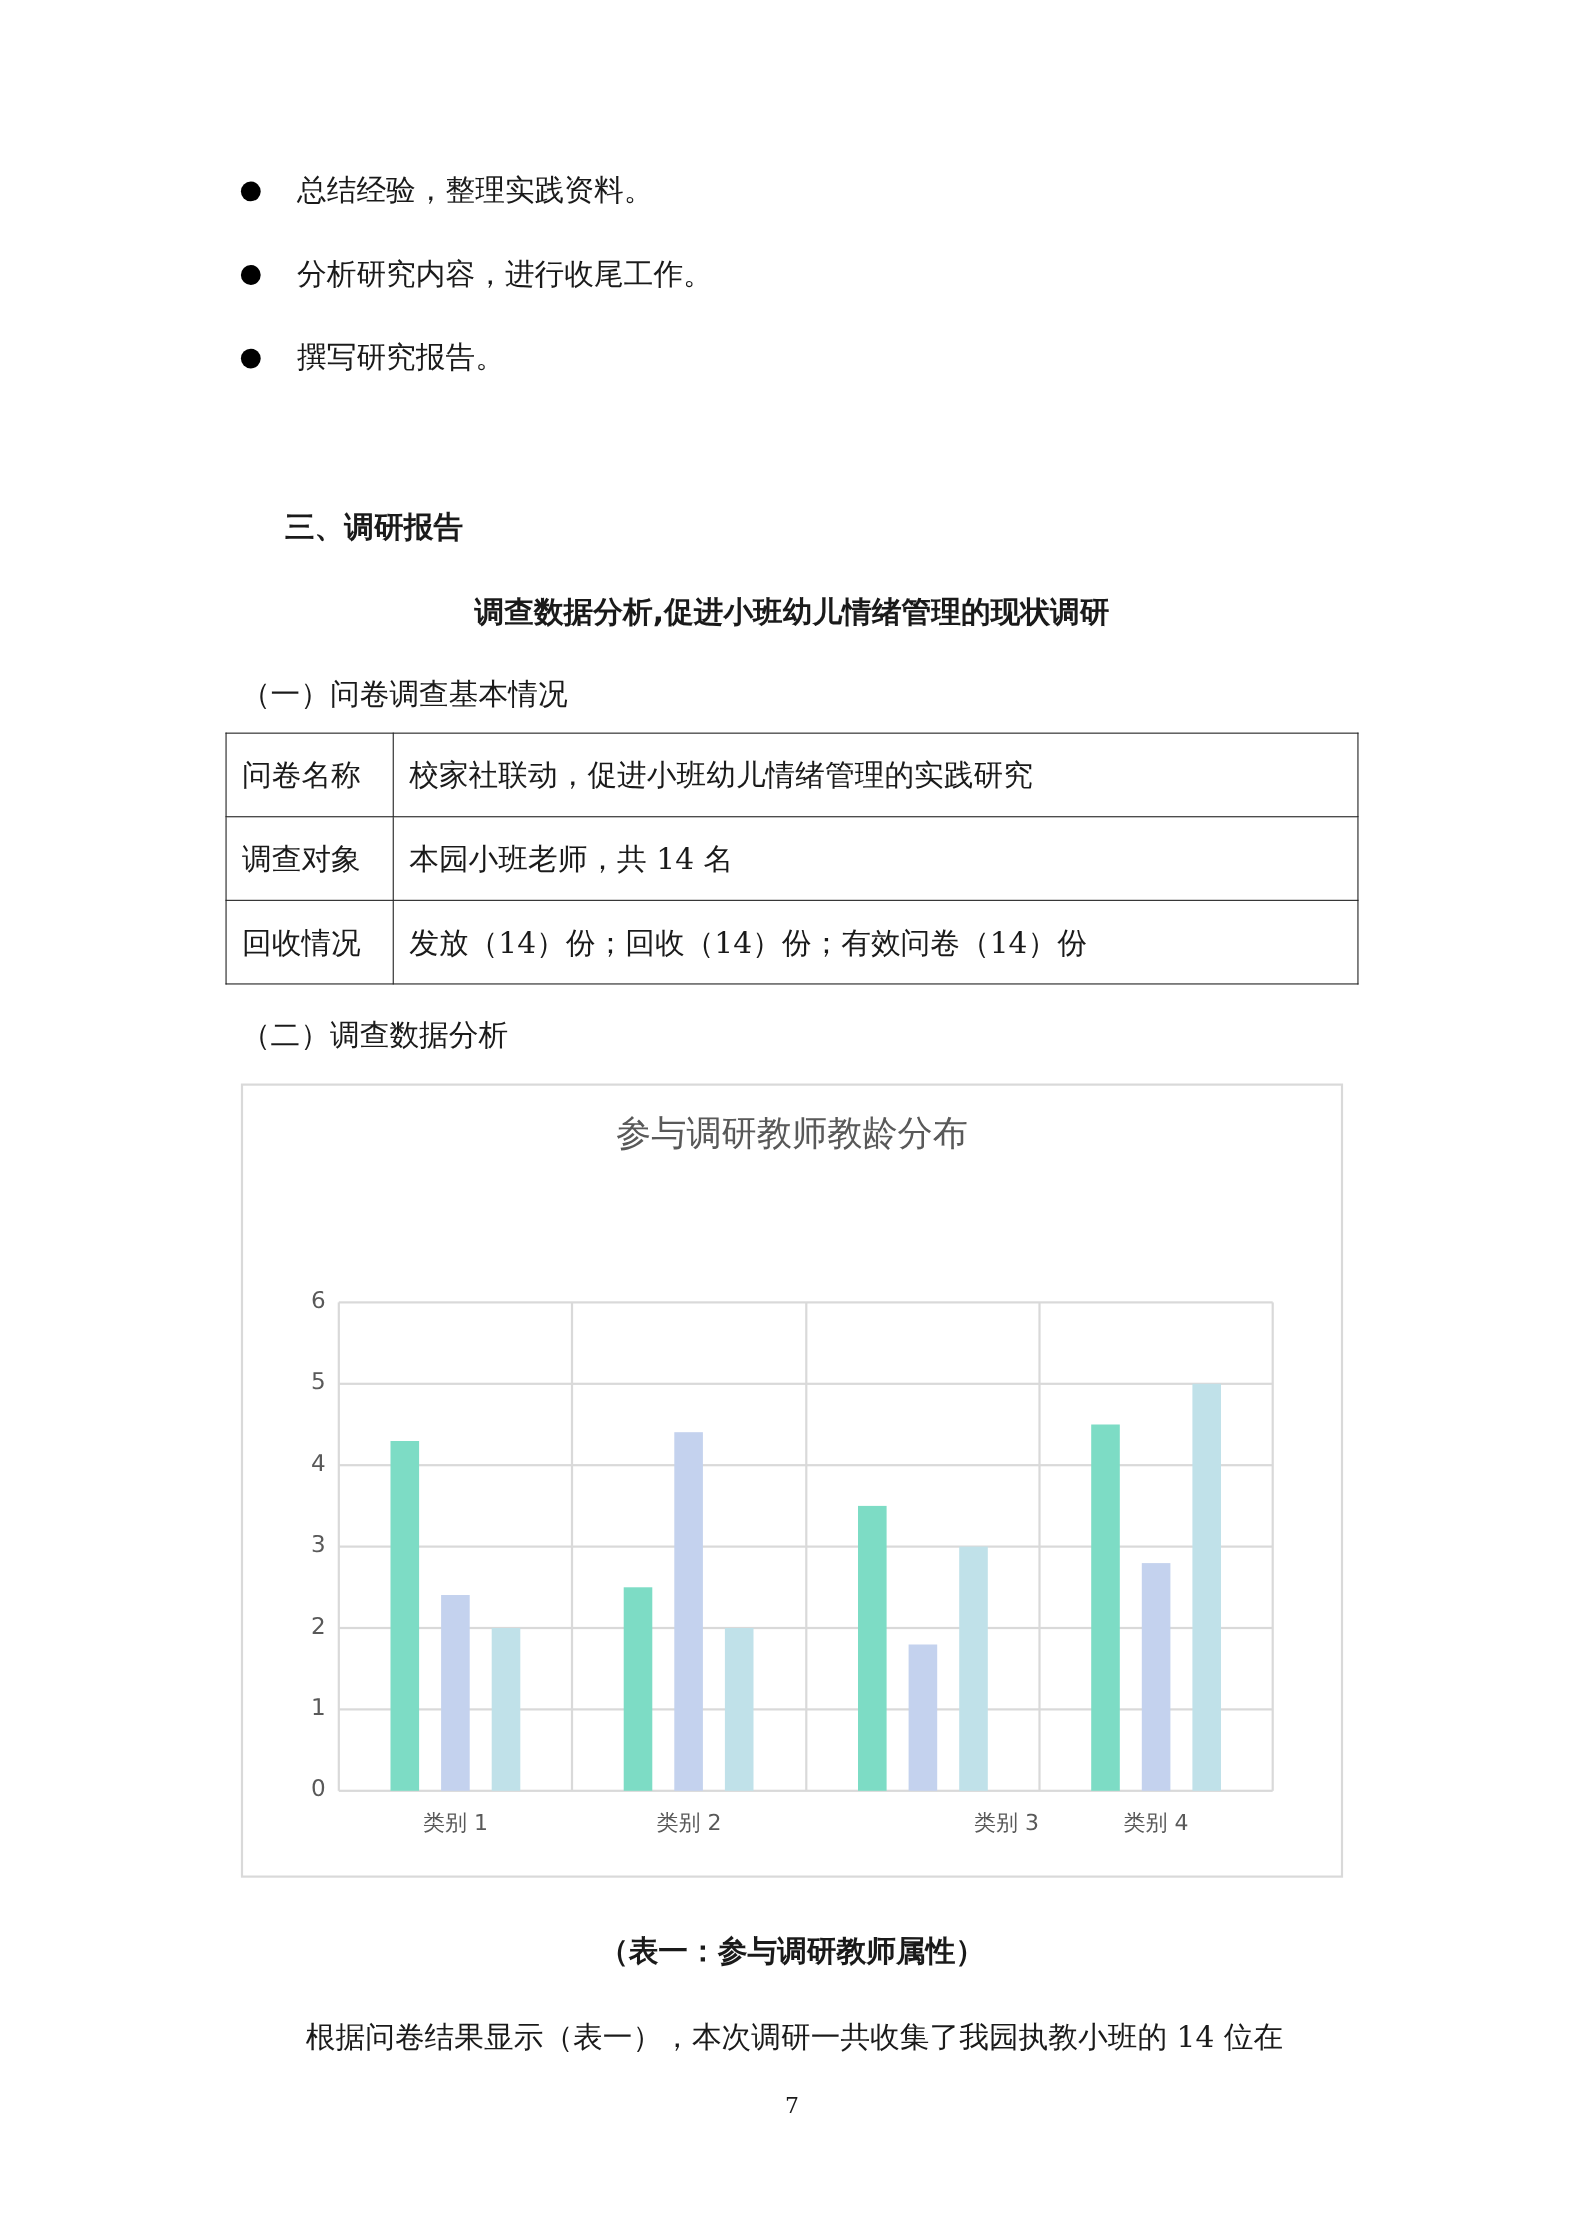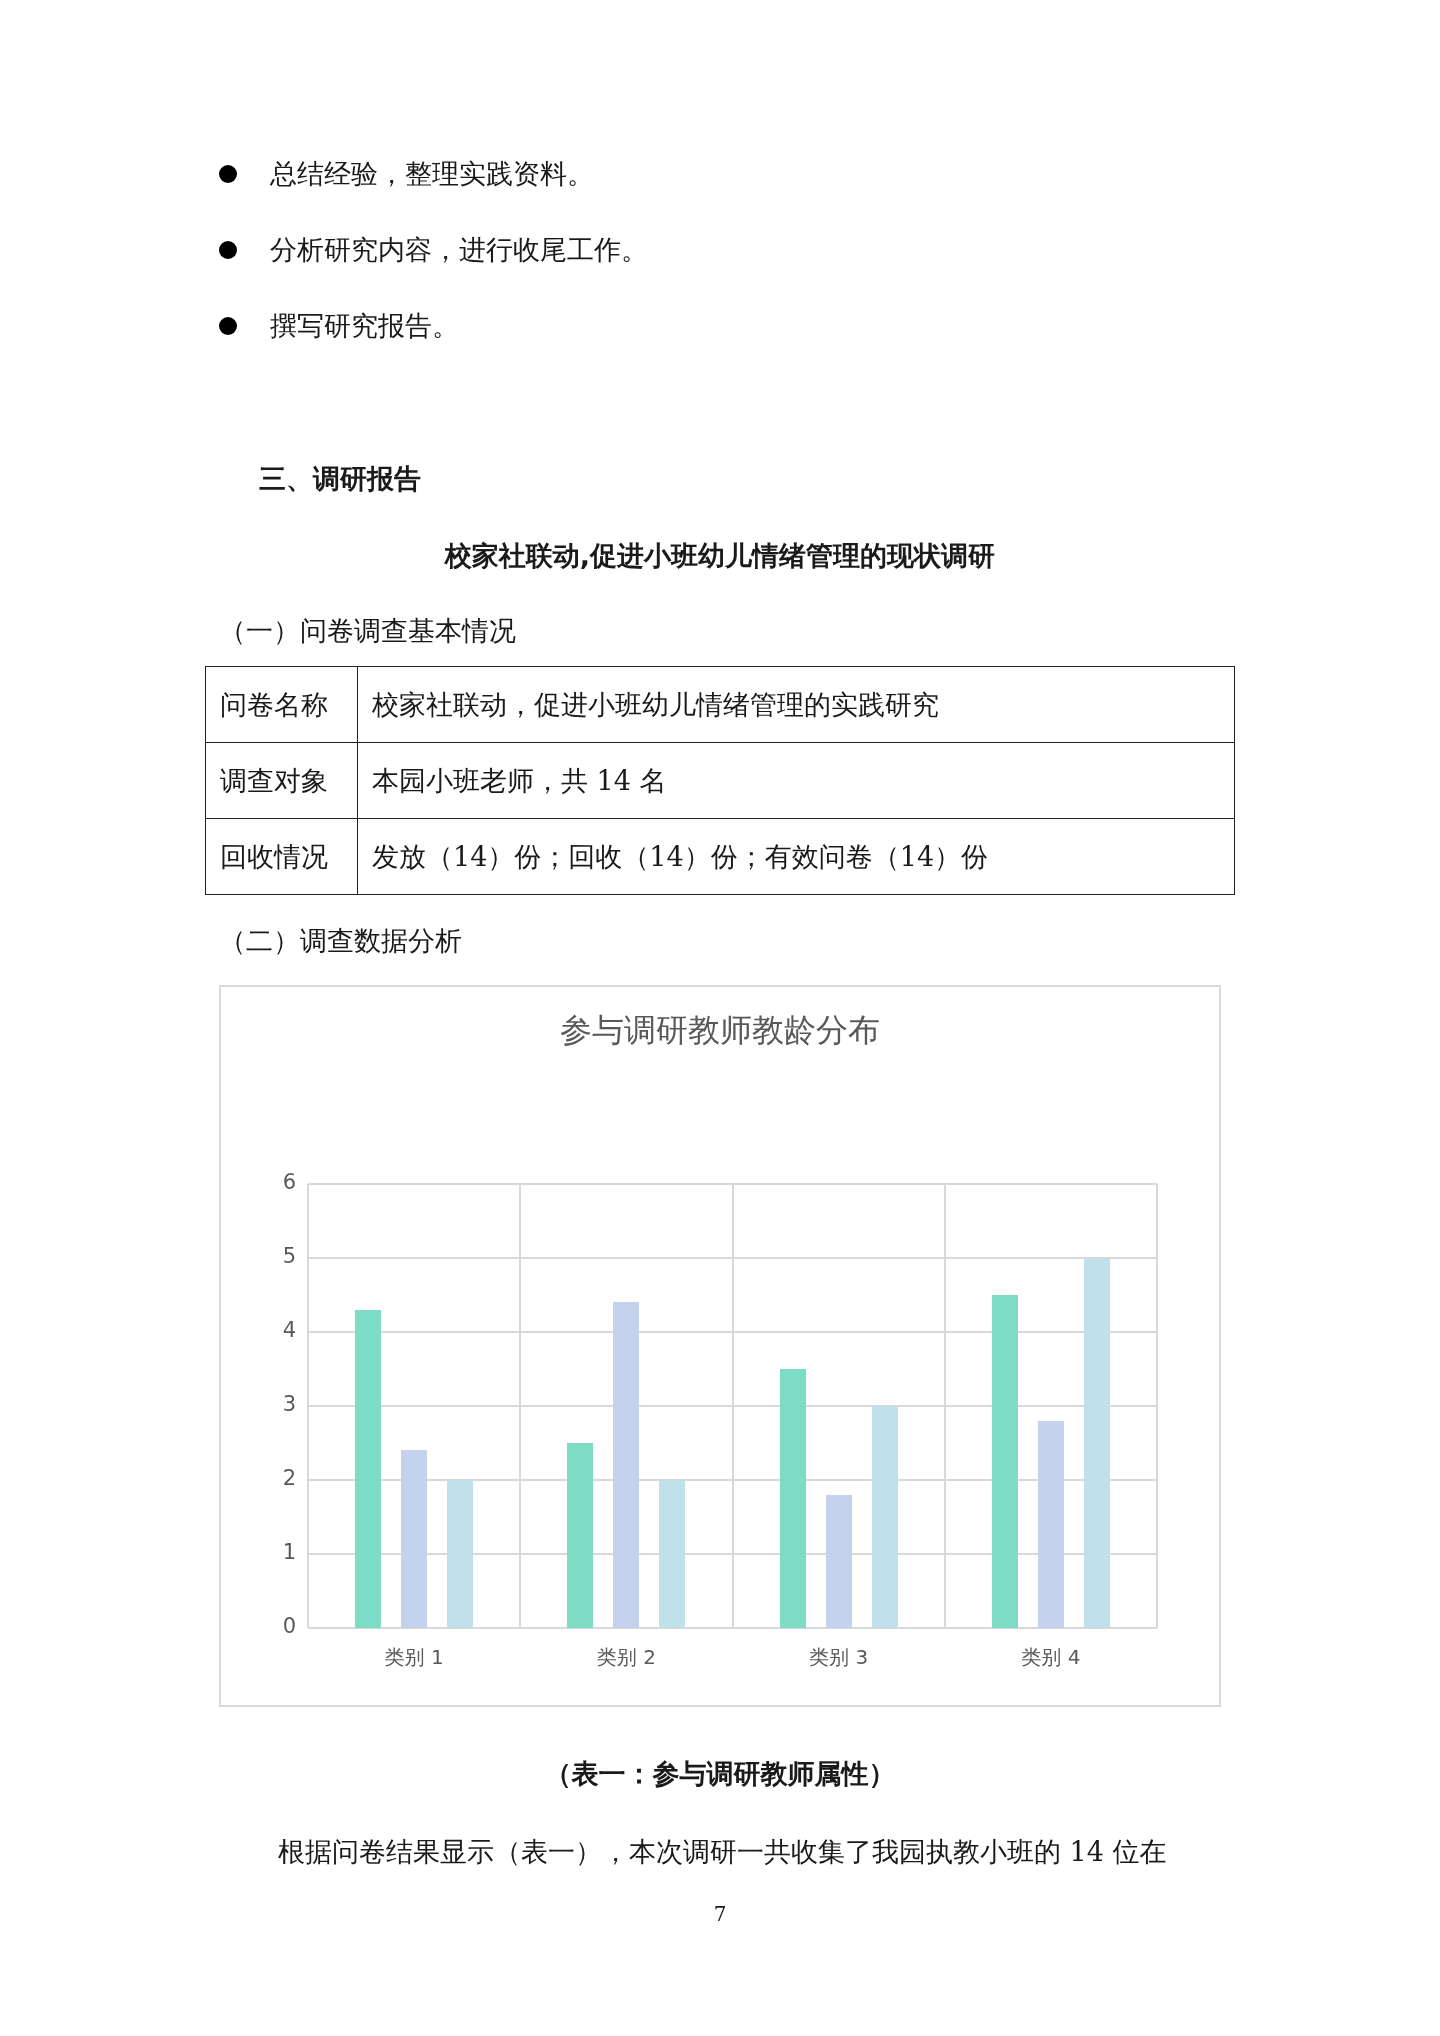--- a/index.html
+++ b/index.html
@@ -44,21 +44,21 @@
 <div class="bullet-row" style="top:230px;">
   <span class="bullet-dot"></span>
   <span class="bullet-text">分析研究内容，进行收尾工作。</span>
 </div>
 <div class="bullet-row" style="top:306px;">
   <span class="bullet-dot"></span>
   <span class="bullet-text">撰写研究报告。</span>
 </div>
 
 <div class="abs heading" style="left:219px; top:461px;margin-left:40px;">三、调研报告</div>
-<div class="abs heading" style="left:0; width:1440px; text-align:center; top:538px;">校家社联动,促进小班幼儿情绪管理的现状调研</div>
+<div class="abs heading" style="left:0; width:1440px; text-align:center; top:538px;">调查数据分析,促进小班幼儿情绪管理的现状调研</div>
 <div class="abs subhead" style="left:219px; top:613px;">（一）问卷调查基本情况</div>
 
 <table class="info-table">
   <tbody>
       <tr>
     <td class="key">问卷名称</td>
     <td>校家社联动，促进小班幼儿情绪管理的实践研究</td>
   </tr>
   <tr>
     <td class="key">调查对象</td>
@@ -106,20 +106,20 @@
       <div class="bar" title="系列 1 类别 3: 3.5" style="left: 471.625px; height: 259px; background: rgb(125, 220, 197);"></div>
       <div class="bar" title="系列 2 类别 3: 1.8" style="left: 517.625px; height: 133.2px; background: rgb(196, 210, 238);"></div>
       <div class="bar" title="系列 3 类别 3: 3" style="left: 563.625px; height: 222px; background: rgb(192, 225, 233);"></div>
       <div class="bar" title="系列 1 类别 4: 4.5" style="left: 683.875px; height: 333px; background: rgb(125, 220, 197);"></div>
       <div class="bar" title="系列 2 类别 4: 2.8" style="left: 729.875px; height: 207.2px; background: rgb(196, 210, 238);"></div>
       <div class="bar" title="系列 3 类别 4: 5" style="left: 775.875px; height: 370px; background: rgb(192, 225, 233);"></div>
     </div>
   <div id="xlabels">
       <div class="xlabel" style="left: 87.125px; top: 657px;">类别 1</div>
       <div class="xlabel" style="left: 299.375px; top: 657px;">类别 2</div>
-      <div class="xlabel" style="left: 511.625px; top: 657px;">类别 3</div>
+      <div class="xlabel" style="left: 511.625px; top: 657px; text-align: right;">类别 3</div>
       <div class="xlabel" style="left: 723.875px; top: 657px;">类别 4</div>
     </div>
 </div>
 
 <div class="abs caption" style="left:0; width:1440px; text-align:center; top:1756px;">（表一：参与调研教师属性）</div>
 <div class="abs body-text" style="left:278px; top:1834px;">根据问卷结果显示（表一），本次调研一共收集了我园执教小班的 14 位在</div>
 <div class="abs page-num" style="left:0; width:1440px; text-align:center; top:1902px;">7</div>
 
 </body></html>

